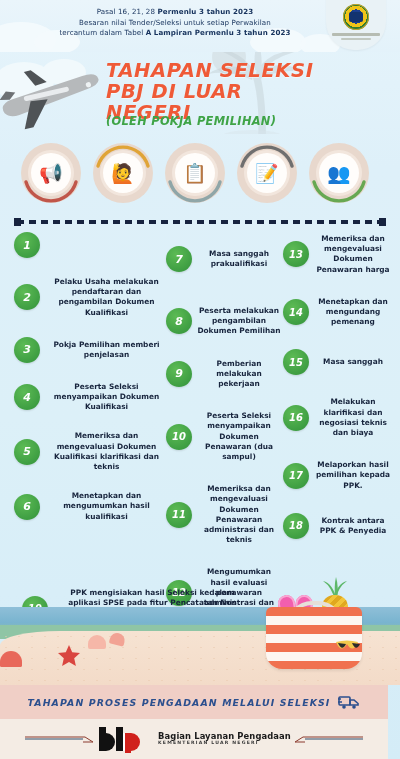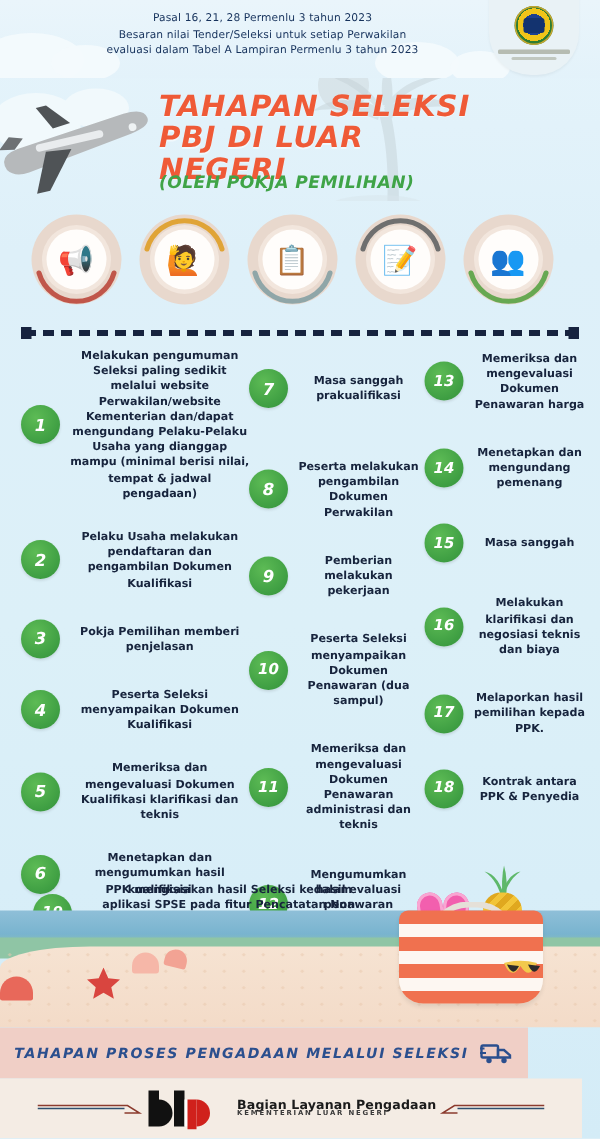--- a/index.html
+++ b/index.html
@@ -17,21 +17,21 @@
   .topbar{position:absolute;left:0;top:0;width:400px;height:52px;
           background:linear-gradient(180deg,#eaf5fb 0%,#e3f2fa 100%);overflow:hidden;}
   .cloud{position:absolute;background:#f3fafd;border-radius:50%;opacity:.95;}
   .c1{width:70px;height:36px;left:-14px;top:22px;}
   .c2{width:46px;height:24px;left:34px;top:30px;}
   .c3{width:56px;height:28px;left:250px;top:28px;}
   .c4{width:40px;height:22px;left:300px;top:34px;}
 
   .hdr-text{position:absolute;left:40px;top:7px;width:270px;text-align:center;
             color:#16325c;font-size:7.1px;line-height:10.6px;letter-spacing:.1px;}
-  .hdr-text b{font-weight:normal;}
+  .hdr-text b{font-weight:bold;}
 
   .emblem-plate{position:absolute;right:14px;top:-10px;width:60px;height:60px;
        background:#e9f2f6;border-radius:6px 6px 28px 28px;box-shadow:0 1px 2px rgba(0,0,0,.05);}
   .emblem{position:absolute;left:50%;top:14px;transform:translateX(-50%);
           width:26px;height:26px;border-radius:50%;
           background:radial-gradient(circle at 50% 48%,#1b3f8f 0 38%,#f0c419 38% 58%,#2f7d32 58% 78%,#cfa820 78% 100%);
           box-shadow:0 0 0 1px #c8a72f inset;}
   .emblem::after{content:"";position:absolute;left:6px;top:8px;width:14px;height:10px;
           background:#13336f;border-radius:2px;}
   .emblem-cap1{position:absolute;left:50%;top:43px;transform:translateX(-50%);
@@ -127,21 +127,21 @@
   .star{position:absolute;left:58px;bottom:18px;width:22px;height:22px;}
   .shell{position:absolute;left:88px;bottom:36px;width:18px;height:14px;
        background:#f6b7a8;border-radius:14px 14px 3px 3px;}
   .shell2{position:absolute;left:110px;bottom:40px;width:15px;height:12px;
        background:#f2a394;border-radius:12px 12px 3px 3px;transform:rotate(14deg);}
   .grass{position:absolute;left:290px;bottom:56px;width:30px;height:16px;}
   .redshell{position:absolute;left:0;bottom:18px;width:22px;height:16px;
        background:#e8685a;border-radius:14px 14px 2px 2px;}
 
   
-  .footband{position:absolute;left:0;bottom:40px;width:352px;height:34px;
+  .footband{position:absolute;left:0;bottom:40px;width:388px;height:34px;
        background:#f0cfc6;display:flex;align-items:center;justify-content:center;gap:8px;}
   .foottext{color:#2b4f8e;font-size:9.4px;font-weight:bold;letter-spacing:1.1px;font-style:italic;}
   .truck{width:22px;height:16px;}
   .footer{position:absolute;left:0;bottom:0;width:388px;height:40px;background:#f4ece4;
        display:flex;align-items:center;justify-content:center;}
   .logo-row{display:flex;align-items:center;gap:5px;}
   .blp{display:flex;align-items:center;font-size:0;}
   .logo-txt{line-height:1;}
   .logo-t1{color:#1b1b1b;font-size:8.4px;font-weight:bold;letter-spacing:.1px;}
   .logo-t2{color:#3a3a3a;font-size:4.6px;font-weight:bold;letter-spacing:1.2px;margin-top:1px;}
@@ -154,21 +154,21 @@
 
   <div class="topbar">
     <div class="cloud c1"></div>
     <div class="cloud c2"></div>
     <div class="cloud c3"></div>
     <div class="cloud c4"></div>
 
     <div class="hdr-text">
       <div><span>Pasal 16, 21, 28 </span><b>Permenlu 3 tahun 2023</b></div>
       <div>Besaran nilai Tender/Seleksi untuk setiap Perwakilan</div>
-      <div><span>evaluasi dalam Tabel </span><b>A Lampiran Permenlu 3 tahun 2023</b></div>
+      <div><span>tercantum dalam Tabel </span><b>A Lampiran Permenlu 3 tahun 2023</b></div>
     </div>
 
     <div class="emblem-plate">
       <div class="emblem"></div>
       <div class="emblem-cap1"></div>
       <div class="emblem-cap2"></div>
     </div>
   </div>
 
   <div class="titleband">
@@ -249,21 +249,20 @@
     </div>
   </div>
 
   <div class="divider"></div>
 
   <div class="cols">
 
     <div class="col col1">
       <div class="step">
         <div class="badge">1</div>
-        <div class="stxt">Melakukan pengumuman Seleksi paling sedikit melalui website Perwakilan/website Kementerian dan/dapat mengundang Pelaku-Pelaku Usaha yang dianggap mampu (minimal berisi nilai, tempat &amp; jadwal pengadaan)</div>
       </div>
       <div class="step">
         <div class="badge">2</div>
         <div class="stxt">Pelaku Usaha melakukan pendaftaran dan pengambilan Dokumen Kualifikasi</div>
       </div>
       <div class="step">
         <div class="badge">3</div>
         <div class="stxt">Pokja Pemilihan memberi penjelasan</div>
       </div>
       <div class="step">
@@ -280,21 +279,21 @@
       </div>
     </div>
 
     <div class="col col2" style="top:14px">
       <div class="step">
         <div class="badge">7</div>
         <div class="stxt">Masa sanggah prakualifikasi</div>
       </div>
       <div class="step" style="margin-top:34px">
         <div class="badge">8</div>
-        <div class="stxt">Peserta melakukan pengambilan Dokumen Perwakilan</div>
+        <div class="stxt">Peserta melakukan pengambilan Dokumen Pemilihan</div>
       </div>
       <div class="step" style="margin-top:14px">
         <div class="badge">9</div>
         <div class="stxt">Pemberian melakukan pekerjaan</div>
       </div>
       <div class="step" style="margin-top:14px">
         <div class="badge small">10</div>
         <div class="stxt">Peserta Seleksi menyampaikan Dokumen Penawaran (dua sampul)</div>
       </div>
       <div class="step" style="margin-top:18px">

